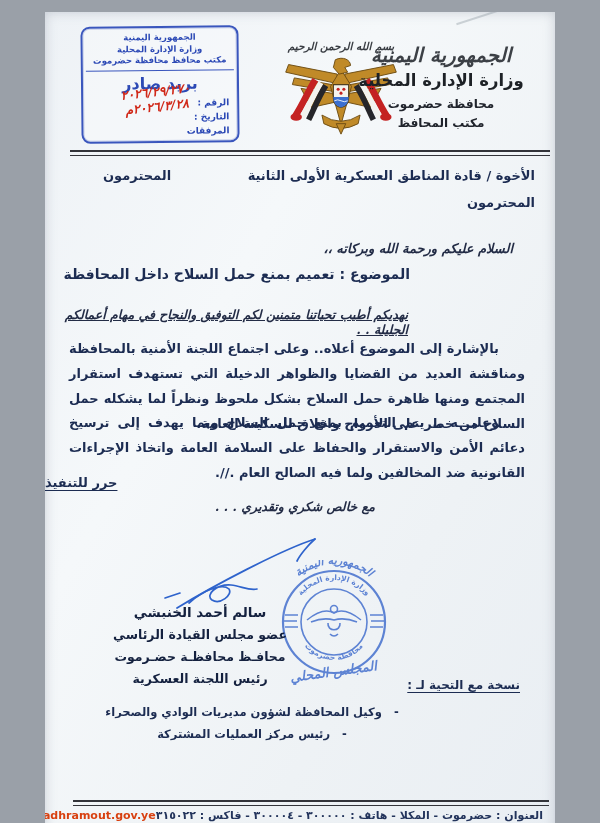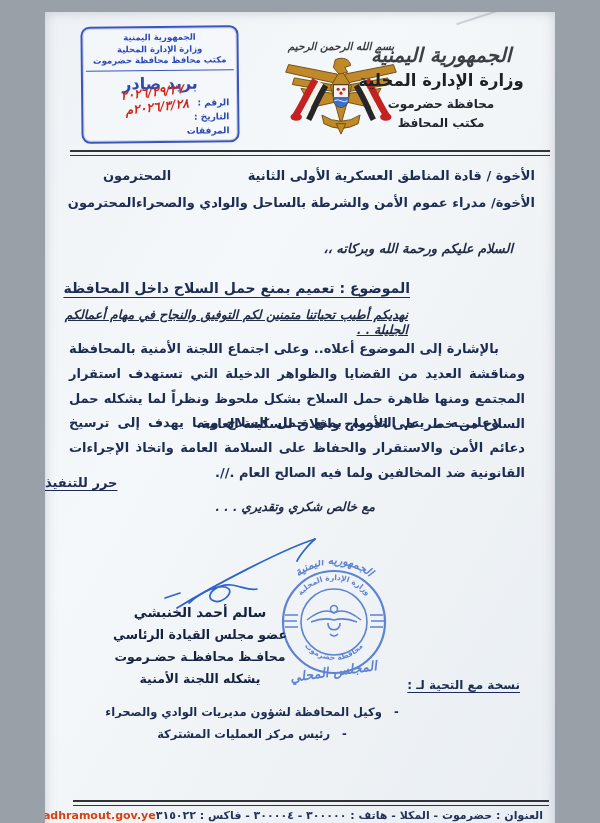--- a/index.html
+++ b/index.html
@@ -47,21 +47,21 @@
   .rule-footer { top:788px; left:28px; right:6px; }
 
   
   .recipients { position:absolute; top:156px; right:20px; left:58px; direction:rtl; }
   .recipient-row { display:flex; justify-content:space-between; align-items:baseline; margin-bottom:12px; }
   .recipient-text { font-weight:bold; font-size:13px; white-space:nowrap; }
   .recipient-honorific { font-weight:bold; font-size:13px; }
 
   .greeting { position:absolute; top:229px; right:42px; direction:rtl; font-family:"DejaVu Serif", serif; font-style:italic; font-weight:bold; font-size:13px; color:#232c46; }
 
-  .subject { position:absolute; top:268px; right:145px; direction:rtl; font-weight:900; font-size:14px; text-decoration:underline; text-underline-offset:4px;text-align:right; }
+  .subject { position:absolute; top:254px; right:145px; direction:rtl; font-weight:900; font-size:14px; text-underline-offset:4px;text-align:right; }
 
   .salutation { position:absolute; top:295px; right:147px; direction:rtl; font-family:"DejaVu Serif", serif; font-style:italic; font-weight:bold; font-size:12.5px; color:#232c46;text-decoration:underline; }
 
   .para { position:absolute; right:30px; left:24px; direction:rtl; text-align:justify; font-weight:bold; font-size:13px; line-height:25px; color:#1c2c52; text-indent:26px; }
   .para1 { top:324px; }
   .para2 { top:398px; }
 
   .exec-line { position:absolute; top:463px; left:0; width:505px; text-align:left; direction:rtl; font-weight:900; font-size:13px; text-decoration:underline; text-underline-offset:3px; }
   .closing-line { position:absolute; top:487px; left:0; width:500px; text-align:center; direction:rtl; font-family:"DejaVu Serif", serif; font-style:italic; font-weight:bold; font-size:12.5px; color:#232c46; }
 
@@ -164,21 +164,20 @@
   </div>
 
   <div class="double-rule rule-header"></div>
 
   <div class="recipients">
     <div class="recipient-row">
       <span class="recipient-text">الأخوة / قادة المناطق العسكرية الأولى الثانية</span>
       <span class="recipient-honorific">المحترمون</span>
     </div>
     <div class="recipient-row">
-      <span class="recipient-text">الأخوة/ مدراء عموم الأمن والشرطة بالساحل والوادي والصحراء</span>
       <span class="recipient-honorific">المحترمون</span>
     </div>
   </div>
 
   <div class="greeting">السلام عليكم ورحمة الله وبركاته ،،</div>
 
   <div class="subject">الموضوع : تعميم بمنع حمل السلاح داخل المحافظة</div>
 
   <div class="salutation">نهديكم أطيب تحياتنا متمنين لكم التوفيق والنجاح في مهام أعمالكم الجليلة . .</div>
 
@@ -230,21 +229,21 @@
         <textPath href="#arcRingBottom" startOffset="50%" text-anchor="middle" font-size="7.5">محافظة حضرموت</textPath>
       </text>
       <text x="59" y="116" text-anchor="middle" transform="rotate(-8 59 116)" font-family="DejaVu Serif, serif" font-style="italic" font-weight="bold" font-size="13" fill="#4a74cf">المجلس المحلي</text>
     </svg>
   </div>
 
   <div class="sig-block">
     <div class="sig-name">سالم أحمد الخنبشي</div>
     <div class="sig-title">عضو مجلس القيادة الرئاسي</div>
     <div class="sig-title">محافـظ محافظـة حضـرموت</div>
-    <div class="sig-title">يشكله اللجنة الأمنية</div>
+    <div class="sig-title">رئيس اللجنة العسكرية</div>
   </div>
 
   <div class="cc">
     <div class="cc-header">نسخة مع التحية لـ :</div>
     <div class="cc-items">
       <div class="cc-item">
         <span class="cc-dash">-</span>
         <span>وكيل المحافظة لشؤون مديريات الوادي والصحراء</span>
       </div>
       <div class="cc-item">

